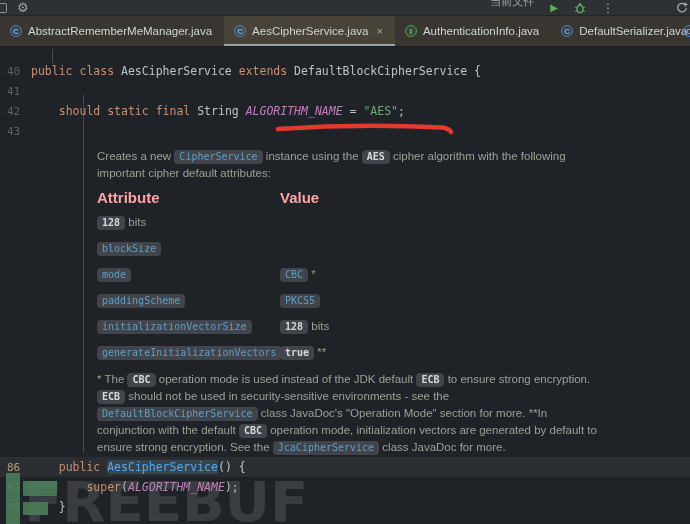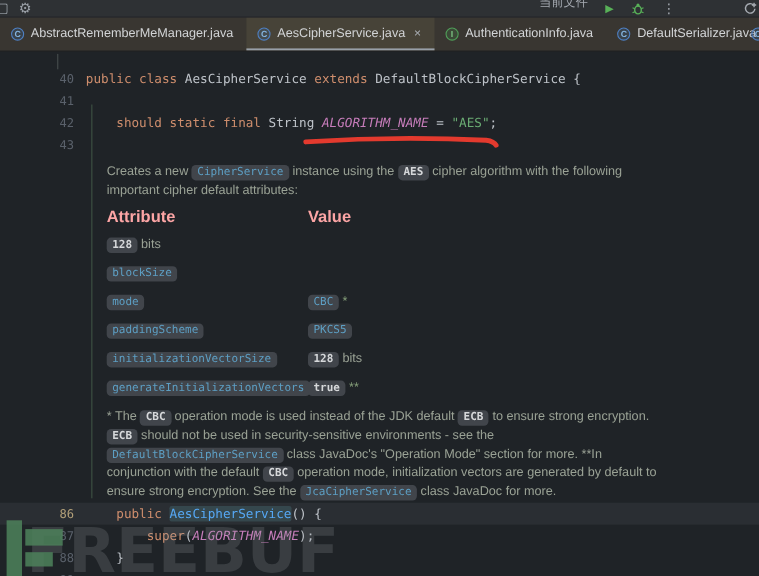--- a/index.html
+++ b/index.html
@@ -37,21 +37,21 @@
   .tab-partial { position:absolute; right:-7px; top:0; bottom:0; display:flex; align-items:center; padding:0 2px; }
 
   
   .editor { position:relative; flex:1; background:#1f2327; overflow:hidden;
     font-family:"DejaVu Sans Mono","Liberation Mono",monospace; }
   .codeblock { position:absolute; left:0; right:0; }
   .codeblock.top { top:14px; }
   .codeblock.bottom { top:410px; }
   .code-row { display:flex; height:20px; align-items:center; font-size:11.5px; }
   .code-row.current { background:#2a2e33; }
-  .ln { width:31px; flex:0 0 auto; padding-left:7px; color:#5a616b; font-size:11px;margin-left:47px; }
+  .ln { width:31px; flex:0 0 auto; padding-left:7px; color:#5a616b; font-size:11px; }
   .code-row.current .ln { color:#b3a079; }
   .code-text { white-space:pre; }
   .tk-kw { color:#cf8e6d; }
   .tk-pl { color:#bec3c9; }
   .tk-cst { color:#c77dbb; font-style:italic; }
   .tk-str { color:#6aab73; }
   .tk-decl { color:#56a8f5; background:#35474d; border-radius:2px; }
 
   .indent-guide { position:absolute; width:1px; background:rgba(100,140,105,.45); }
   .guide-main { left:83px; top:48px; height:358px; }

